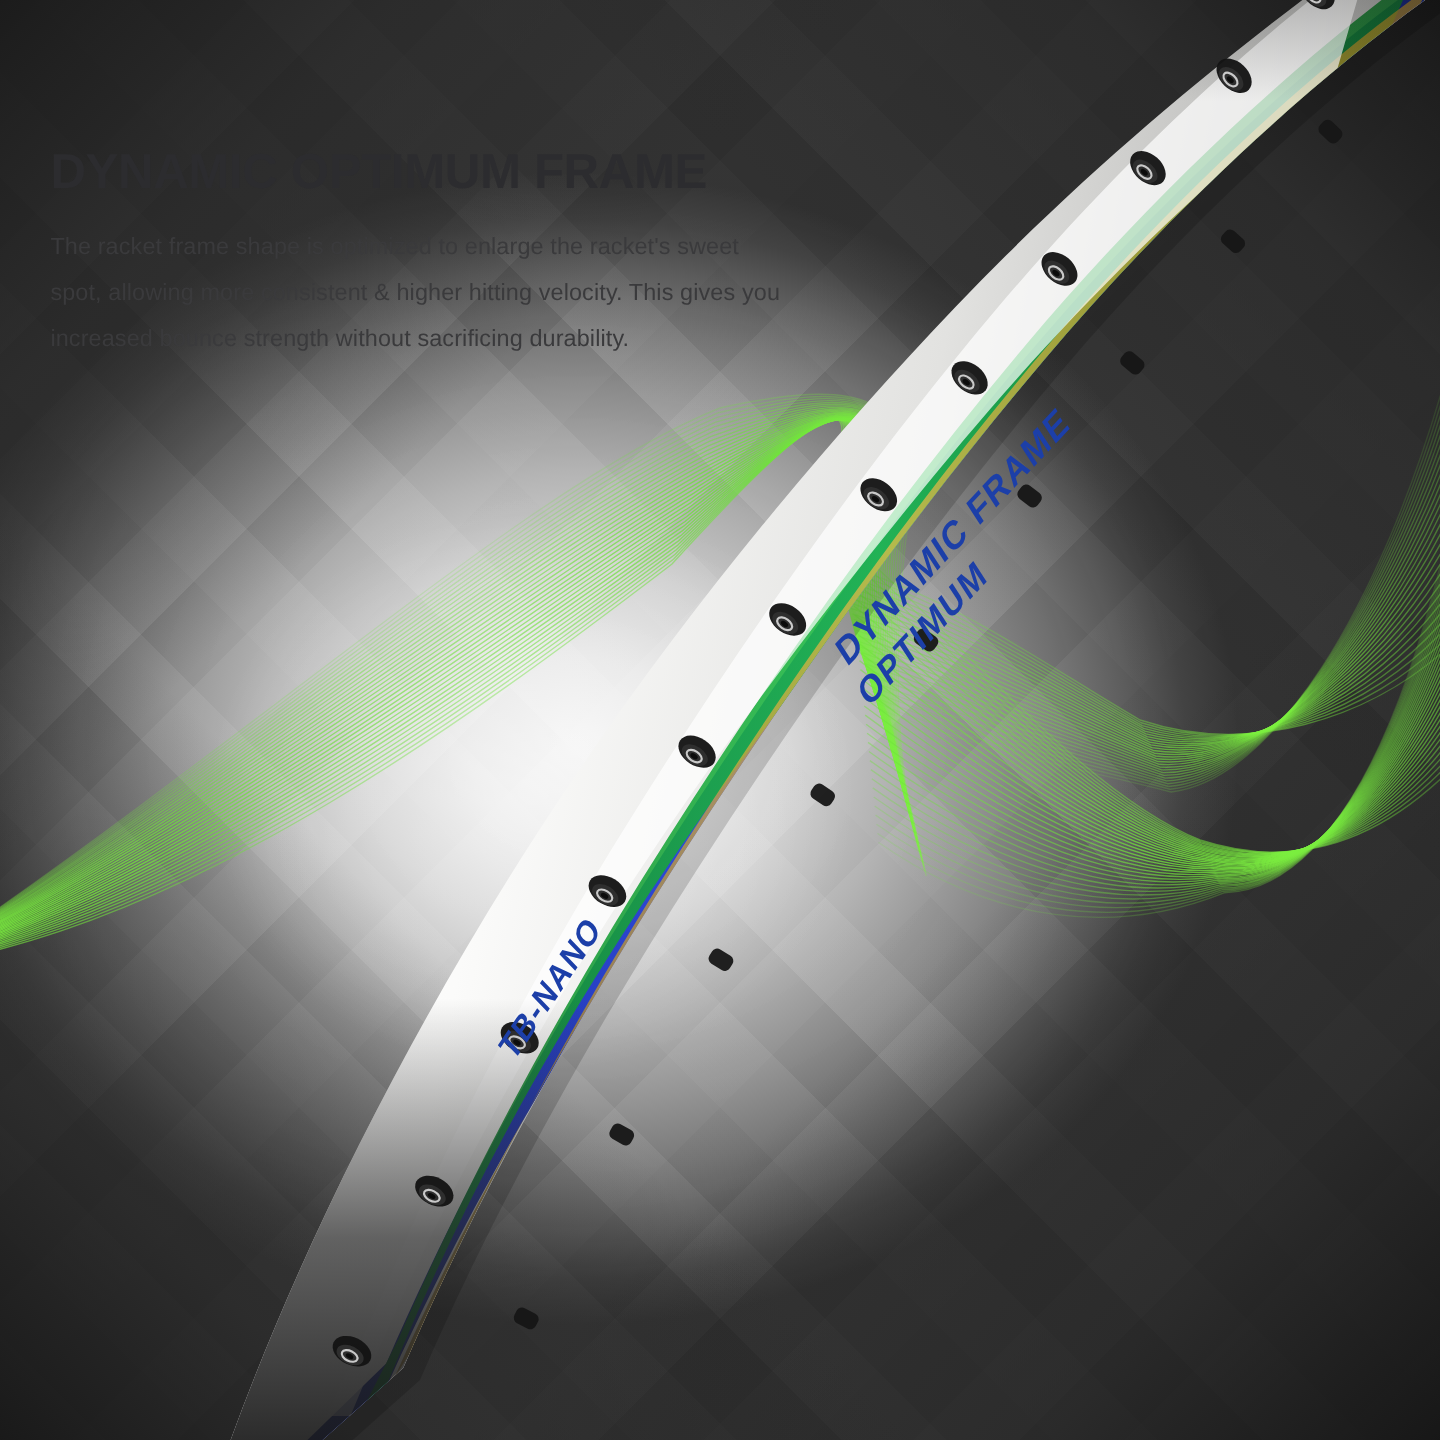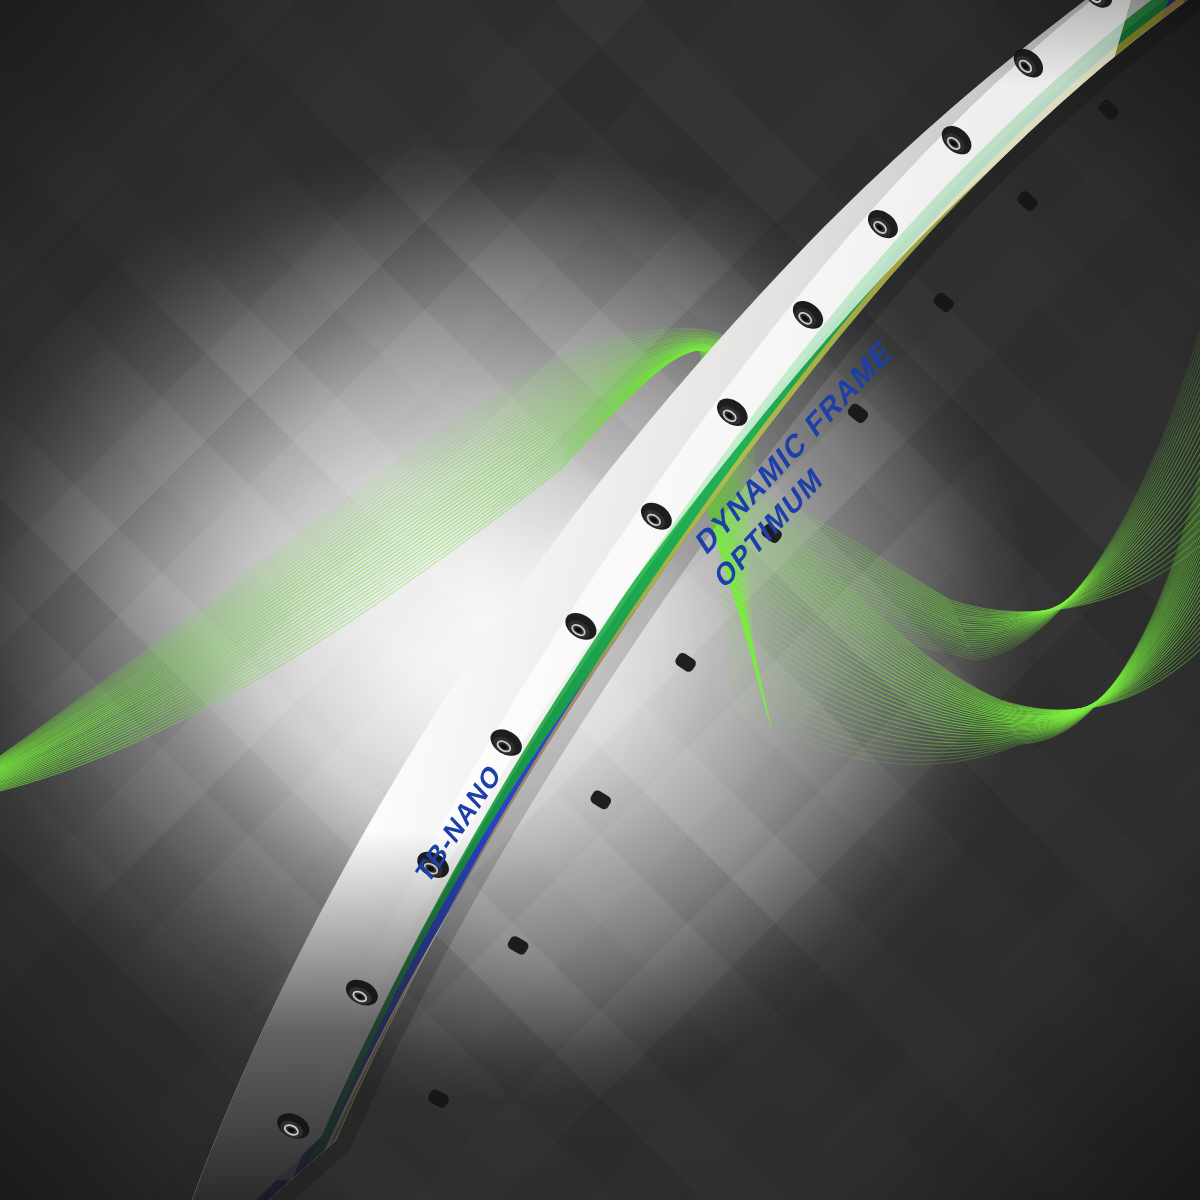--- a/index.html
+++ b/index.html
@@ -449,14 +449,18 @@
             <rect x="-10" y="-7" width="20" height="14" rx="5" fill="#161616" opacity=".95"></rect>
           </g>
         </g>
 
       <text id="frame-label-line1" x="0" y="0" fill="#1c3fa8" font-family="Liberation Sans, sans-serif" font-size="30" font-weight="700" letter-spacing="1.5" transform="translate(706,556) rotate(-47) skewX(-14)">DYNAMIC FRAME</text>
       <text id="frame-label-line2" x="0" y="0" fill="#1c3fa8" font-family="Liberation Sans, sans-serif" font-size="29" font-weight="700" letter-spacing="1.5" transform="translate(724,590) rotate(-47) skewX(-14)">OPTIMUM</text>
       <text id="frame-label-line3" x="0" y="0" fill="#1c3fa8" font-family="Liberation Sans, sans-serif" font-size="27" font-weight="700" letter-spacing="1.2" transform="translate(428,885) rotate(-56) skewX(-12)">TB-NANO</text>
     </g>
   </svg>
 
+  <div id="text-block">
+    <h1 id="headline">DYNAMIC OPTIMUM FRAME</h1>
+    <p id="body-copy">The racket frame shape is optimized to enlarge the racket's sweet spot, allowing more consistent &amp; higher hitting velocity. This gives you increased bounce strength without sacrificing durability.</p>
+  </div>
 
 </div>
 
 </body></html>

